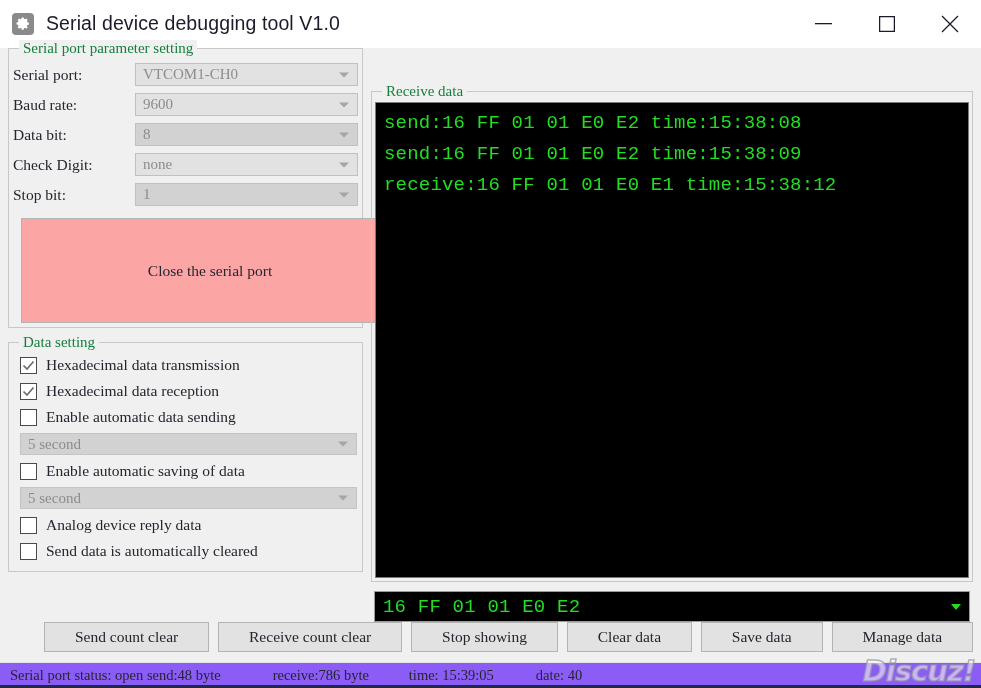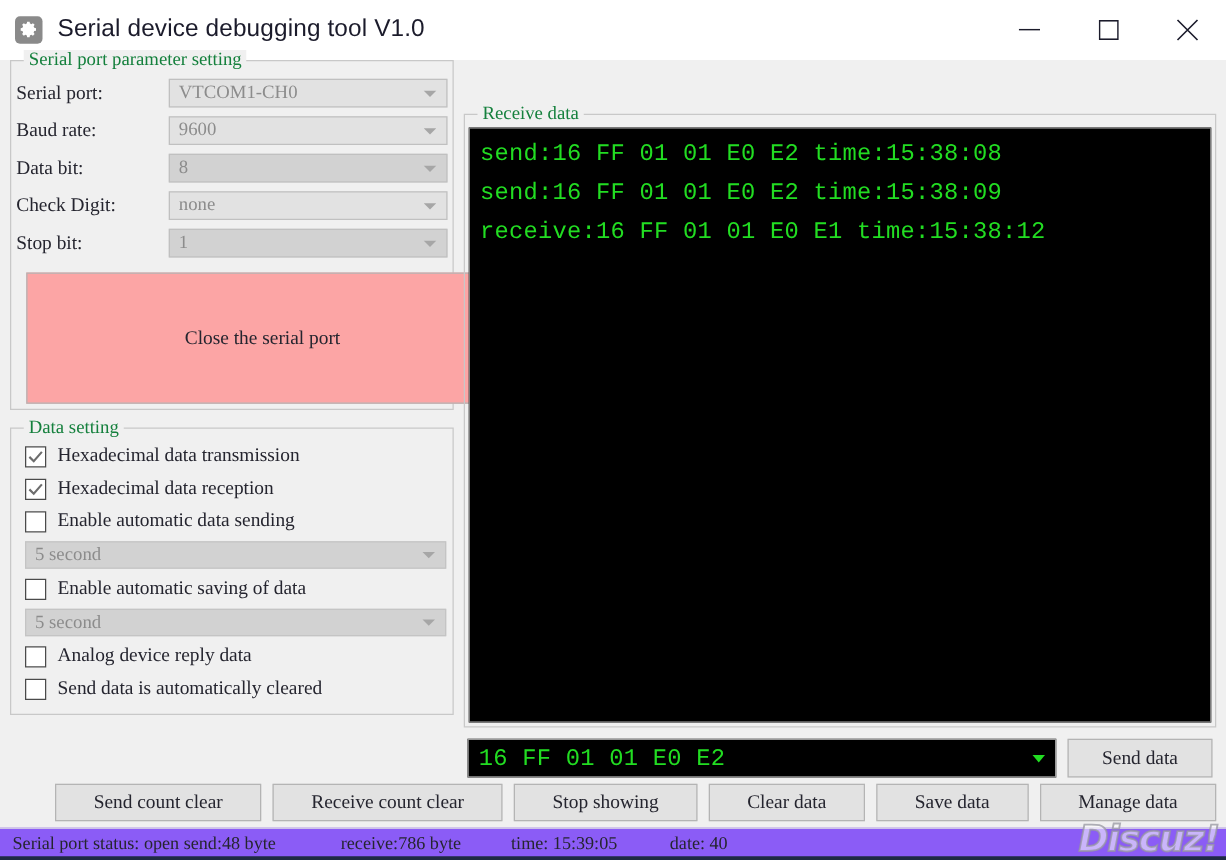--- a/index.html
+++ b/index.html
@@ -284,21 +284,21 @@
     font-size: 15.5px;
     color: #25252f;
     font-family: "Liberation Serif", serif;
   }
 
   
   .btnbar {
     flex: 0 0 auto;
     height: 40px;
     display: flex;
-    align-items: center;
+    align-items: flex-start;
     padding: 0 8px;
     box-sizing: border-box;
     gap: 9px;
     margin-left: 36px;
   }
   .bar-btn {
     height: 30px;
     background: #e2e2e2;
     border: 1px solid #b4b4b4;
     box-sizing: border-box;
@@ -498,21 +498,20 @@
           <div class="term-line">send:16 FF 01 01 E0 E2 time:15:38:09</div>
           <div class="term-line">receive:16 FF 01 01 E0 E1 time:15:38:12</div>
         </div>
       </div>
 
       <div class="send-row">
         <div class="send-input">
           <span class="send-input-value">16 FF 01 01 E0 E2</span>
           <span class="send-arrow"></span>
         </div>
-        <div class="send-btn">Send data</div>
       </div>
     </div>
   </div>
 
   <div class="btnbar">
     <div class="bar-btn">Send count clear</div>
     <div class="bar-btn">Receive count clear</div>
     <div class="bar-btn">Stop showing</div>
     <div class="bar-btn">Clear data</div>
     <div class="bar-btn">Save data</div>

